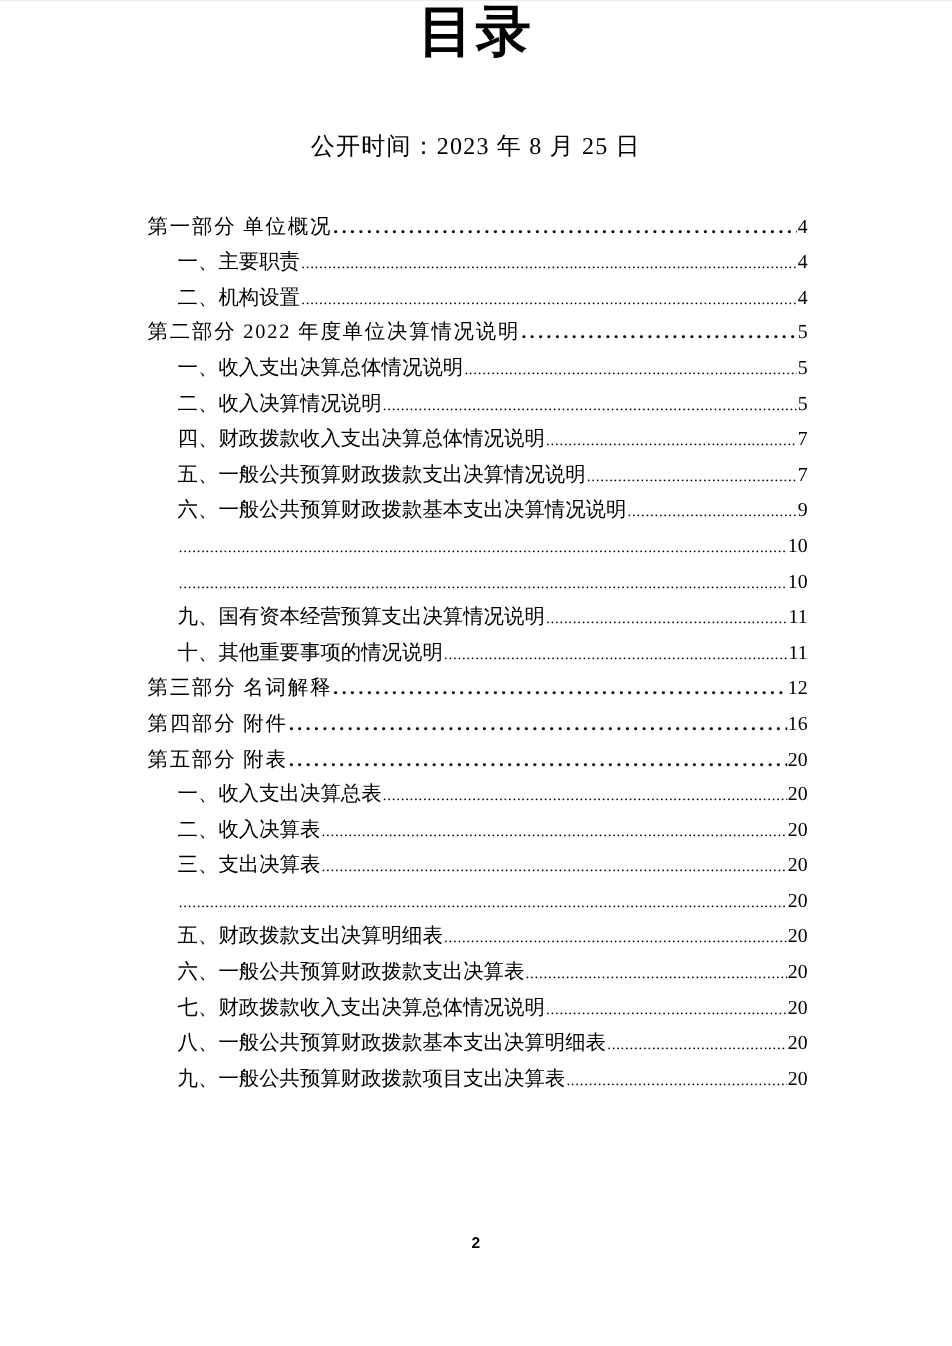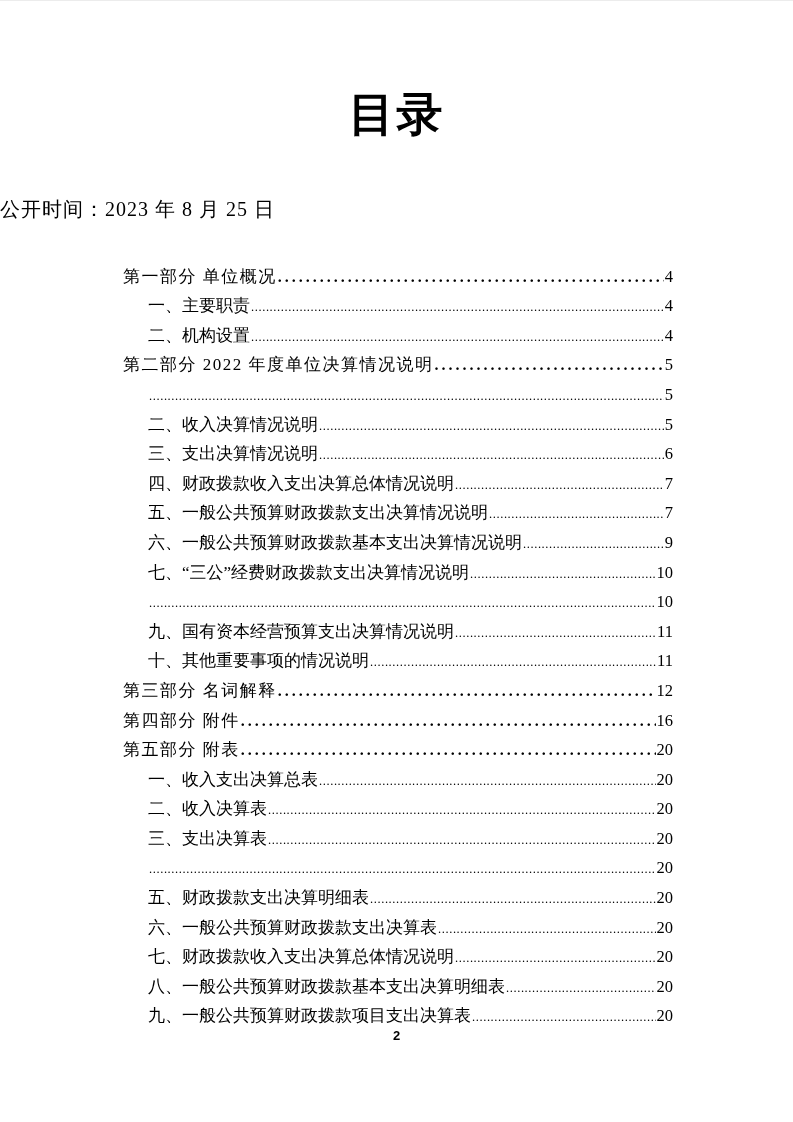--- a/index.html
+++ b/index.html
@@ -12,28 +12,28 @@
     overflow: hidden;
   }
   .page {
     width: 793px; height: 1122px;
     background: #fff;
     position: relative;
     border-top: 1px solid #ececec;
   }
   .doc-title {
     text-align: center;
-    padding-top: 88px;
     font-family: "Liberation Sans", "DejaVu Sans", sans-serif;
     font-weight: bold;
     font-size: 46px;
     line-height: 1.1;
     letter-spacing: 2px;
   }
   .publish-date {
+    text-align: center;
     margin-top: 56px;
     font-size: 20px;
     letter-spacing: 1px;
   }
   .toc {
     margin: 39px 120px 0 123px; 
   }
   .toc-row {
     display: flex;
     align-items: baseline;
@@ -106,50 +106,45 @@
         <span class="toc-label">二、机构设置</span>
         <span class="toc-dots"></span>
         <span class="toc-page">4</span>
       </div>
       <div class="toc-row level-part">
         <span class="toc-label">第二部分  2022 年度单位决算情况说明</span>
         <span class="toc-dots"></span>
         <span class="toc-page">5</span>
       </div>
       <div class="toc-row level-item">
+        <span class="toc-label">一、收入支出决算总体情况说明</span>
         <span class="toc-dots"></span>
         <span class="toc-page">5</span>
       </div>
       <div class="toc-row level-item">
         <span class="toc-label">二、收入决算情况说明</span>
         <span class="toc-dots"></span>
         <span class="toc-page">5</span>
       </div>
       <div class="toc-row level-item">
-        <span class="toc-label">三、支出决算情况说明</span>
-        <span class="toc-dots"></span>
-        <span class="toc-page">6</span>
-      </div>
-      <div class="toc-row level-item">
         <span class="toc-label">四、财政拨款收入支出决算总体情况说明</span>
         <span class="toc-dots"></span>
         <span class="toc-page">7</span>
       </div>
       <div class="toc-row level-item">
         <span class="toc-label">五、一般公共预算财政拨款支出决算情况说明</span>
         <span class="toc-dots"></span>
         <span class="toc-page">7</span>
       </div>
       <div class="toc-row level-item">
         <span class="toc-label">六、一般公共预算财政拨款基本支出决算情况说明</span>
         <span class="toc-dots"></span>
         <span class="toc-page">9</span>
       </div>
       <div class="toc-row level-item">
-        <span class="toc-label">七、“三公”经费财政拨款支出决算情况说明</span>
         <span class="toc-dots"></span>
         <span class="toc-page">10</span>
       </div>
       <div class="toc-row level-item">
         <span class="toc-dots"></span>
         <span class="toc-page">10</span>
       </div>
       <div class="toc-row level-item">
         <span class="toc-label">九、国有资本经营预算支出决算情况说明</span>
         <span class="toc-dots"></span>

